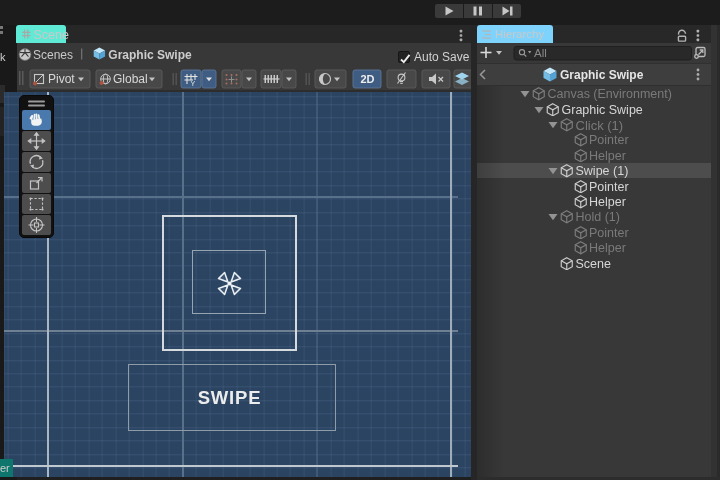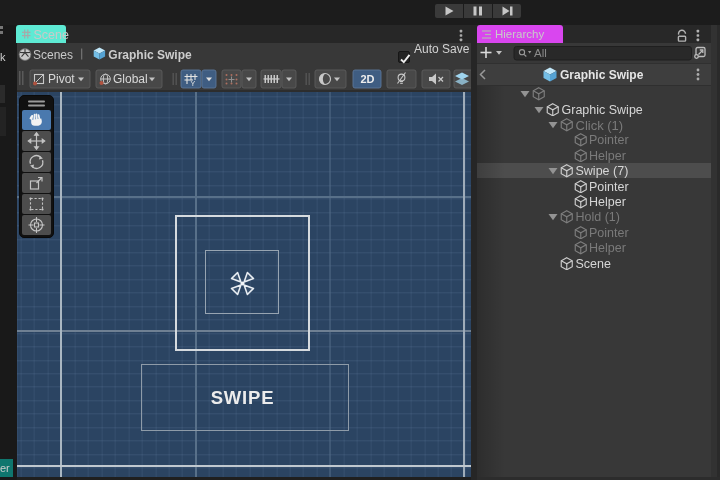--- a/index.html
+++ b/index.html
@@ -76,21 +76,21 @@
       <polygon points="11.7,3.4 6,6.4 6,12.4 11.7,9.4" fill="#55A3D4"></polygon>
     </g>
     <text x="91.3" y="16" font-size="12" font-weight="bold" fill="#CDCDCD">Graphic Swipe</text>
   </svg>
 
   <div class="abs" style="left:398px;top:51px;width:12px;height:12px;background:#232323;border:1px solid #161616;border-radius:2px;">
     <svg width="14" height="14" style="margin:-2px 0 0 -1.5px">
         <polyline points="3,7.5 5.8,10.2 11.5,2.8" stroke="#ECECEC" stroke-width="1.9" fill="none"></polyline>
       </svg>
   </div>
-  <div class="abs txt" style="left:414px;top:42px;">Auto Save</div>
+  <div class="abs txt" style="left:414px;top:50px;">Auto Save</div>
 
   <svg class="abs" style="left:17px;top:66px;" width="454" height="24">
 
     <g fill="#5A5A5A">
       <rect x="2" y="5" width="1.5" height="14"></rect>
         <rect x="5" y="5" width="1.5" height="14"></rect>
     </g>
 
     <rect x="13" y="4" width="60" height="18" rx="2" fill="#484848" stroke="#5C5C5C" stroke-width="0.9"></rect>
     <rect x="17.5" y="8.5" width="9" height="9" fill="none" stroke="#C8C8C8" stroke-width="1.1"></rect>
@@ -186,21 +186,21 @@
         <line x1="426" y1="11" x2="421.5" y2="15.5"></line>
     </g>
 
     <rect x="437" y="4" width="20" height="18" rx="2" fill="#484848" stroke="#5C5C5C" stroke-width="0.9"></rect>
     <g fill="#9FD4EE">
       <polygon points="445,6.5 452,10 445,13.5 438,10"></polygon>
       <polygon points="445,12 452,15.5 445,19 438,15.5" opacity="0.75"></polygon>
     </g>
   </svg>
 
-  <div class="abs" style="left:17px;top:92px;width:542px;height:385px;background:#2B4462;
+  <div class="abs" style="left:4px;top:92px;width:542px;height:385px;background:#2B4462;
       background-image:
         repeating-linear-gradient(to right, rgba(120,150,185,0.14) 0px, rgba(120,150,185,0.14) 1px, transparent 1px, transparent 13.45px),
         repeating-linear-gradient(to bottom, rgba(120,150,185,0.18) 0px, rgba(120,150,185,0.18) 1px, transparent 1px, transparent 13.45px);
       background-position:3.65px 12.3px;">
 
     <div class="abs" style="left:177.5px;top:0;width:2px;height:385px;background:#587089;"></div>
     <div class="abs" style="left:312px;top:0;width:2px;height:385px;background:#516B85;opacity:.45;"></div>
     <div class="abs" style="left:0;top:103.5px;width:454px;height:2px;background:#587089;"></div>
     <div class="abs" style="left:0;top:238px;width:454px;height:2px;background:#6F8093;"></div>
     <div class="abs" style="left:43px;top:0;width:2px;height:385px;background:#AAB7C2;"></div>
@@ -289,21 +289,21 @@
           <line x1="3" y1="0" x2="8" y2="0"></line>
         <rect x="-2" y="-2" width="4" height="4"></rect>
       </g>
     </svg>
   </div>
 
   <div class="abs" style="left:471px;top:25px;width:6px;height:455px;background:#262626;"></div>
 
   <div class="abs" style="left:477px;top:25px;width:243px;height:455px;background:#383838;"></div>
   <div class="abs" style="left:477px;top:25px;width:243px;height:18px;background:#282828;"></div>
-  <div class="abs" style="left:477px;top:25px;width:86px;height:18px;background:#d946ef;border-radius:3px 3px 0 0;">
+  <div class="abs" style="left:477px;top:25px;width:76px;height:18px;background:#7dd3fc;border-radius:3px 3px 0 0;">
     <svg width="76" height="18">
       <g stroke="#B5B5B5" stroke-width="1.2">
         <line x1="5" y1="6" x2="14" y2="6"></line>
           <line x1="8" y1="9.5" x2="14" y2="9.5"></line>
           <line x1="5" y1="13" x2="14" y2="13"></line>
       </g>
       <text x="18" y="13" font-size="11.5" fill="#C9C9C9">Hierarchy</text>
     </svg>
   </div>
 
@@ -360,20 +360,21 @@
       <svg class="abs" style="left:42.5px;top:4.2px;" width="10" height="8">
         <polygon points="0.5,1 9.5,1 5,7.2" fill="#939393"></polygon>
       </svg>
       <svg class="abs" style="left:55px;top:1.2px;" width="13.5" height="13.5" viewBox="0 0 12 13">
     <g fill="none" stroke="#7E7E7E" stroke-width="1.1">
       <polygon points="6,0.7 11.3,3.6 11.3,9.4 6,12.3 0.7,9.4 0.7,3.6"></polygon>
       <polyline points="0.7,3.6 6,6.5 11.3,3.6"></polyline>
       <line x1="6" y1="6.5" x2="6" y2="12.3"></line>
     </g>
       </svg>
+      <div class="abs" style="left:70.5px;top:1.2px;font-size:12.5px;color:#7A7A7A;white-space:nowrap;">Canvas (Environment)</div>
       <svg class="abs" style="left:56.5px;top:19.6px;" width="10" height="8">
         <polygon points="0.5,1 9.5,1 5,7.2" fill="#939393"></polygon>
       </svg>
       <svg class="abs" style="left:69px;top:16.6px;" width="13.5" height="13.5" viewBox="0 0 12 13">
     <g fill="none" stroke="#CDCDCD" stroke-width="1.1">
       <polygon points="6,0.7 11.3,3.6 11.3,9.4 6,12.3 0.7,9.4 0.7,3.6"></polygon>
       <polyline points="0.7,3.6 6,6.5 11.3,3.6"></polyline>
       <line x1="6" y1="6.5" x2="6" y2="12.3"></line>
     </g>
       </svg>
@@ -409,21 +410,21 @@
       <svg class="abs" style="left:70.5px;top:81.2px;" width="10" height="8">
         <polygon points="0.5,1 9.5,1 5,7.2" fill="#939393"></polygon>
       </svg>
       <svg class="abs" style="left:83px;top:78.2px;" width="13.5" height="13.5" viewBox="0 0 12 13">
     <g fill="none" stroke="#CDCDCD" stroke-width="1.1">
       <polygon points="6,0.7 11.3,3.6 11.3,9.4 6,12.3 0.7,9.4 0.7,3.6"></polygon>
       <polyline points="0.7,3.6 6,6.5 11.3,3.6"></polyline>
       <line x1="6" y1="6.5" x2="6" y2="12.3"></line>
     </g>
       </svg>
-      <div class="abs" style="left:98.5px;top:78.2px;font-size:12.5px;color:#D6D6D6;white-space:nowrap;">Swipe (7)</div>
+      <div class="abs" style="left:98.5px;top:78.2px;font-size:12.5px;color:#D6D6D6;white-space:nowrap;">Swipe (1)</div>
       <svg class="abs" style="left:96.5px;top:93.60000000000001px;" width="13.5" height="13.5" viewBox="0 0 12 13">
     <g fill="none" stroke="#CDCDCD" stroke-width="1.1">
       <polygon points="6,0.7 11.3,3.6 11.3,9.4 6,12.3 0.7,9.4 0.7,3.6"></polygon>
       <polyline points="0.7,3.6 6,6.5 11.3,3.6"></polyline>
       <line x1="6" y1="6.5" x2="6" y2="12.3"></line>
     </g>
       </svg>
       <div class="abs" style="left:112px;top:93.60000000000001px;font-size:12.5px;color:#D6D6D6;white-space:nowrap;">Pointer</div>
       <svg class="abs" style="left:96.5px;top:109px;" width="13.5" height="13.5" viewBox="0 0 12 13">
     <g fill="none" stroke="#CDCDCD" stroke-width="1.1">

